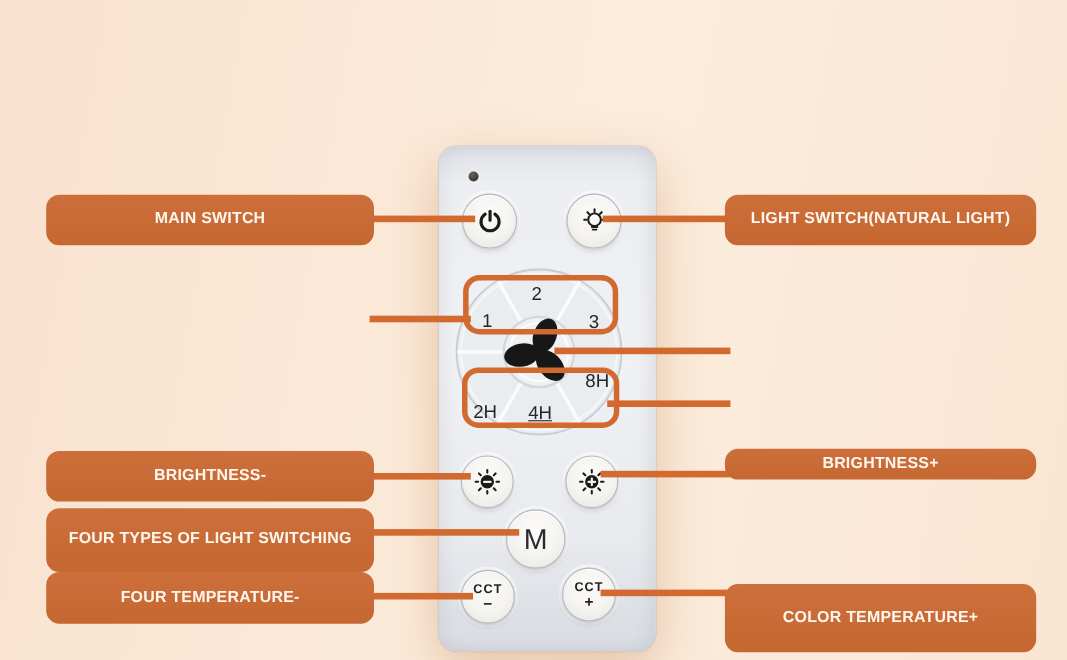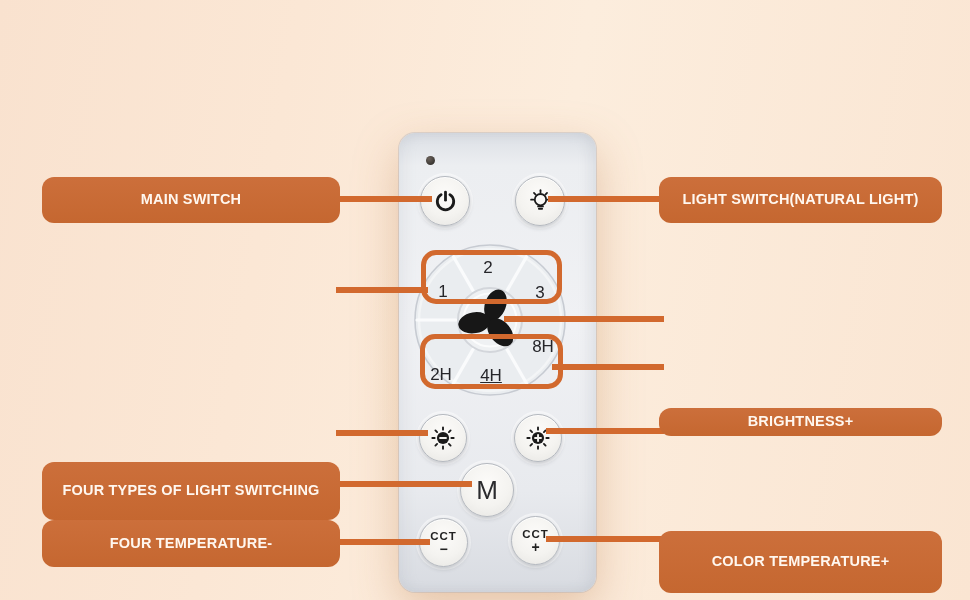--- a/index.html
+++ b/index.html
@@ -102,20 +102,24 @@
   <div class="connector c-l4"></div>
   <div class="connector c-l5"></div>
   <div class="connector c-r1"></div>
   <div class="connector c-r2"></div>
   <div class="connector c-r3"></div>
   <div class="connector c-r4"></div>
   <div class="connector c-r5"></div>
 
   <div class="callout co-left l1">
     <span>MAIN SWITCH</span>
+  </div>
+  <div class="callout co-left l3">
+    <span>BRIGHTNESS-</span>
+
   </div>
   <div class="callout co-left l4">
     <span>FOUR TYPES OF LIGHT SWITCHING</span>
 
   </div>
   <div class="callout co-left l5">
     <span>FOUR TEMPERATURE-</span>
 
   </div>
 

